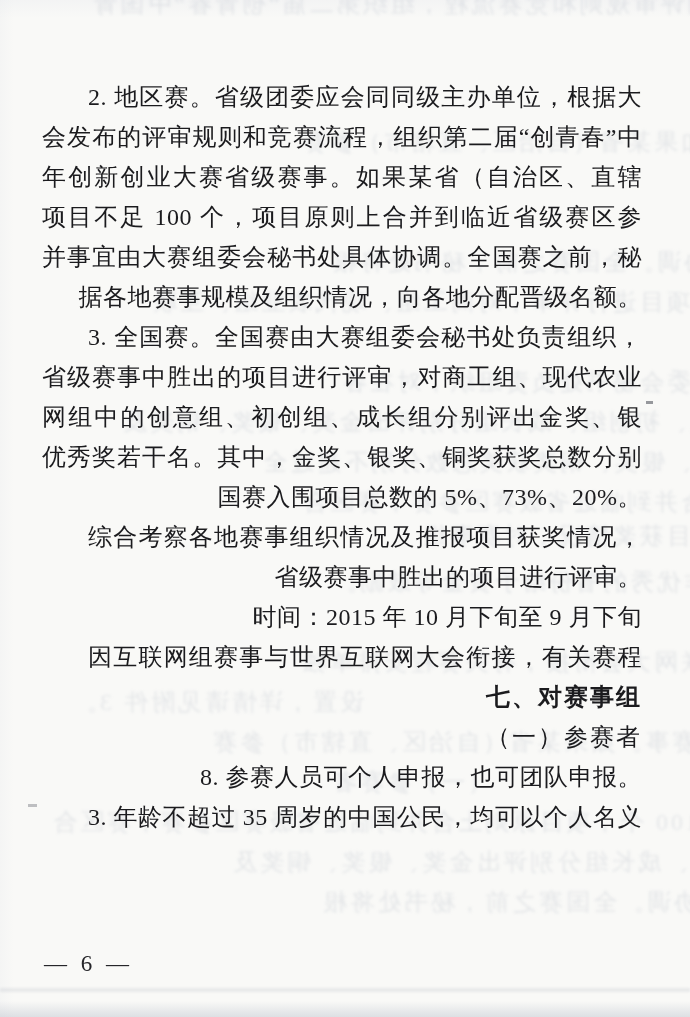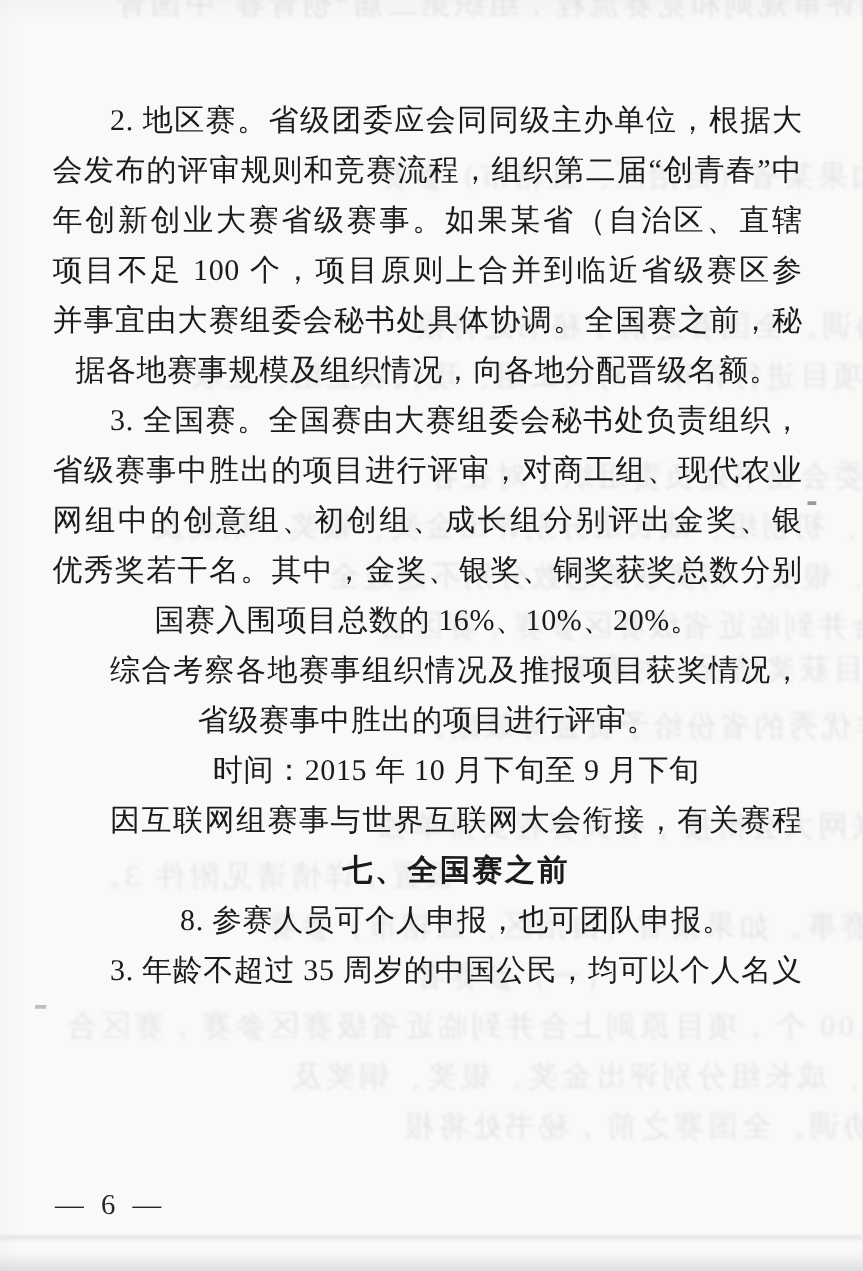--- a/index.html
+++ b/index.html
@@ -20,21 +20,21 @@
   }
   .text-block{
     position:absolute; left:42px; top:77px; width:600px;
     font-size:24px; color:#1b1b1e;
     z-index:3;
   }
   .line{
     height:40px; line-height:40px;
     overflow:hidden;
     white-space:normal;
-    text-align:center;
+    text-align:right;
     letter-spacing:0.5px;
   }
   .line.indent{ text-indent:46px; }
   
   .line.fill{ text-align:justify; }
   .line.fill::after{ content:""; display:inline-block; width:100%; height:0; }
   .line.heading{ font-weight:bold; font-family:"Liberation Sans","DejaVu Sans",sans-serif; letter-spacing:2px; }
   .line.subheading{ letter-spacing:2px; }
   .footer-page-number{
     position:absolute; left:44px; top:951px;
@@ -98,26 +98,27 @@
       <div class="line body indent fill">2. 地区赛。省级团委应会同同级主办单位，根据大赛组委</div>
       <div class="line body fill">会发布的评审规则和竞赛流程，组织第二届“创青春”中国青</div>
       <div class="line body fill">年创新创业大赛省级赛事。如果某省（自治区、直辖市）参赛</div>
       <div class="line body fill">项目不足 100 个，项目原则上合并到临近省级赛区参赛，赛区合</div>
       <div class="line body fill">并事宜由大赛组委会秘书处具体协调。全国赛之前，秘书处将根</div>
       <div class="line body">据各地赛事规模及组织情况，向各地分配晋级名额。</div>
       <div class="line body indent fill">3. 全国赛。全国赛由大赛组委会秘书处负责组织，对在各</div>
       <div class="line body fill">省级赛事中胜出的项目进行评审，对商工组、现代农业组、互联</div>
       <div class="line body fill">网组中的创意组、初创组、成长组分别评出金奖、银奖、铜奖及</div>
       <div class="line body fill">优秀奖若干名。其中，金奖、银奖、铜奖获奖总数分别不超过全</div>
-      <div class="line body">国赛入围项目总数的 16%、10%、20%。</div>
+      <div class="line body">国赛入围项目总数的 5%、73%、20%。</div>
       <div class="line body indent fill">综合考察各地赛事组织情况及推报项目获奖情况，对赛事组</div>
       <div class="line body">省级赛事中胜出的项目进行评审。</div>
       <div class="line body indent">时间：2015 年 10 月下旬至 9 月下旬</div>
       <div class="line body indent fill">因互联网组赛事与世界互联网大会衔接，有关赛程安排单独</div>
-      <div class="line heading indent">七、全国赛之前</div>
+      <div class="line heading indent">七、对赛事组</div>
+      <div class="line subheading indent">（一）参赛者</div>
       <div class="line body indent">8. 参赛人员可个人申报，也可团队申报。</div>
       <div class="line body indent fill">3. 年龄不超过 35 周岁的中国公民，均可以个人名义申报参</div>
     </div>
 
   <div class="footer-page-number">— 6 —</div>
 
   <div class="bottom-streak"></div>
   <div class="bottom-shade"></div>
   <div class="speck dash-right"></div>
   <div class="speck dash-left"></div>

